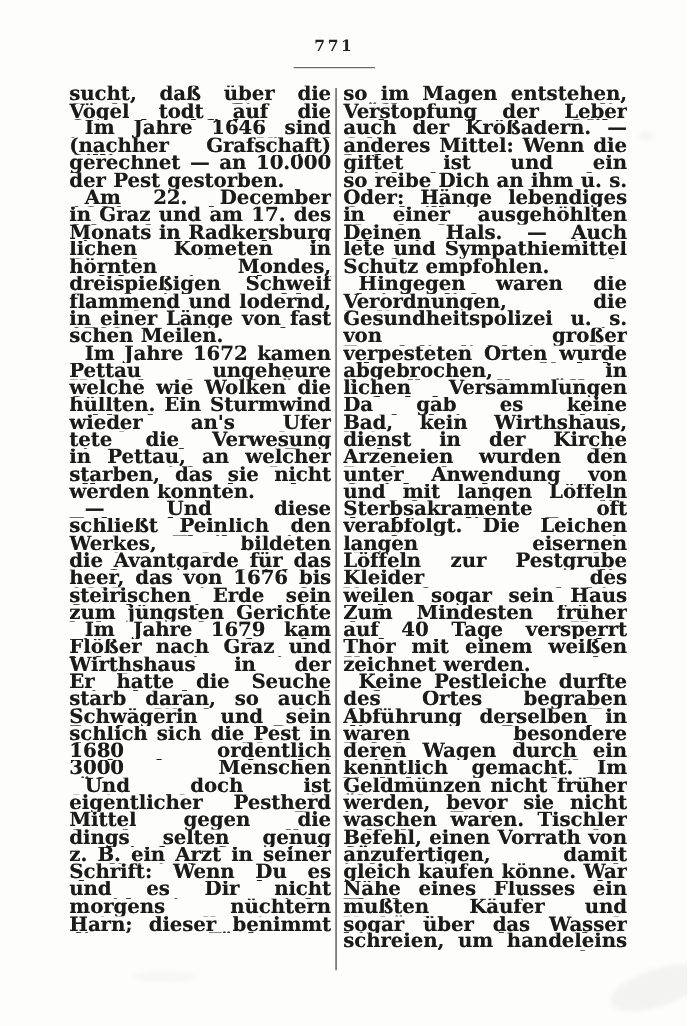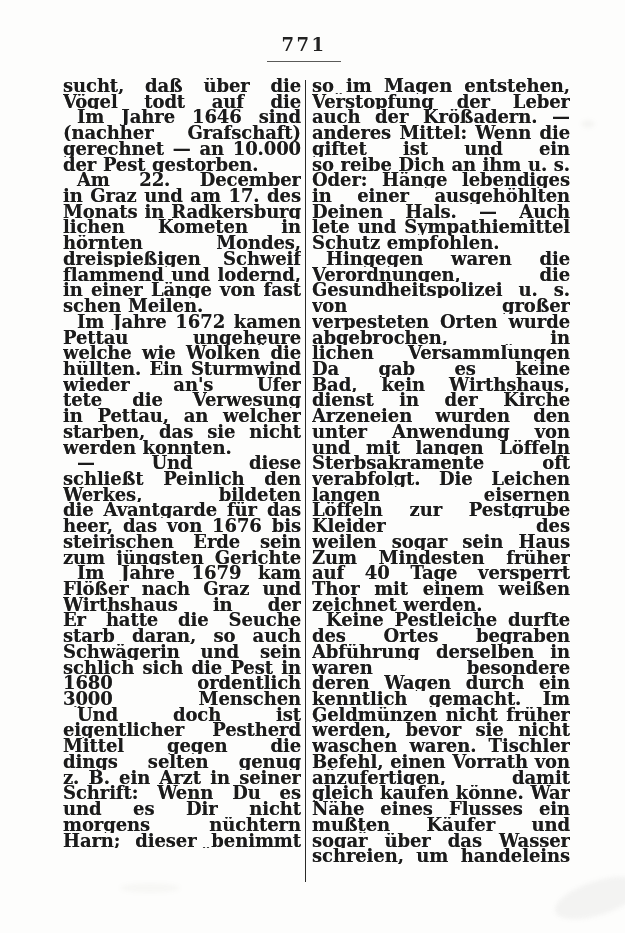--- a/index.html
+++ b/index.html
@@ -16,21 +16,21 @@
     font-family: "DejaVu Serif", "Liberation Serif", serif;
     color: #1b1b1b;
     -webkit-font-smoothing: antialiased;
   }
   .page-head {
     position: absolute;
     top: 34px;
     left: 0;
     width: 608px;
     text-align: center;
-    font-size: 18px;
+    font-size: 14px;
     font-weight: bold;
     letter-spacing: 2.5px;
     color: #222;
   }
   .page-rule {
     position: absolute;
     top: 61px;
     left: 267px;
     width: 74px;
     height: 1px;

